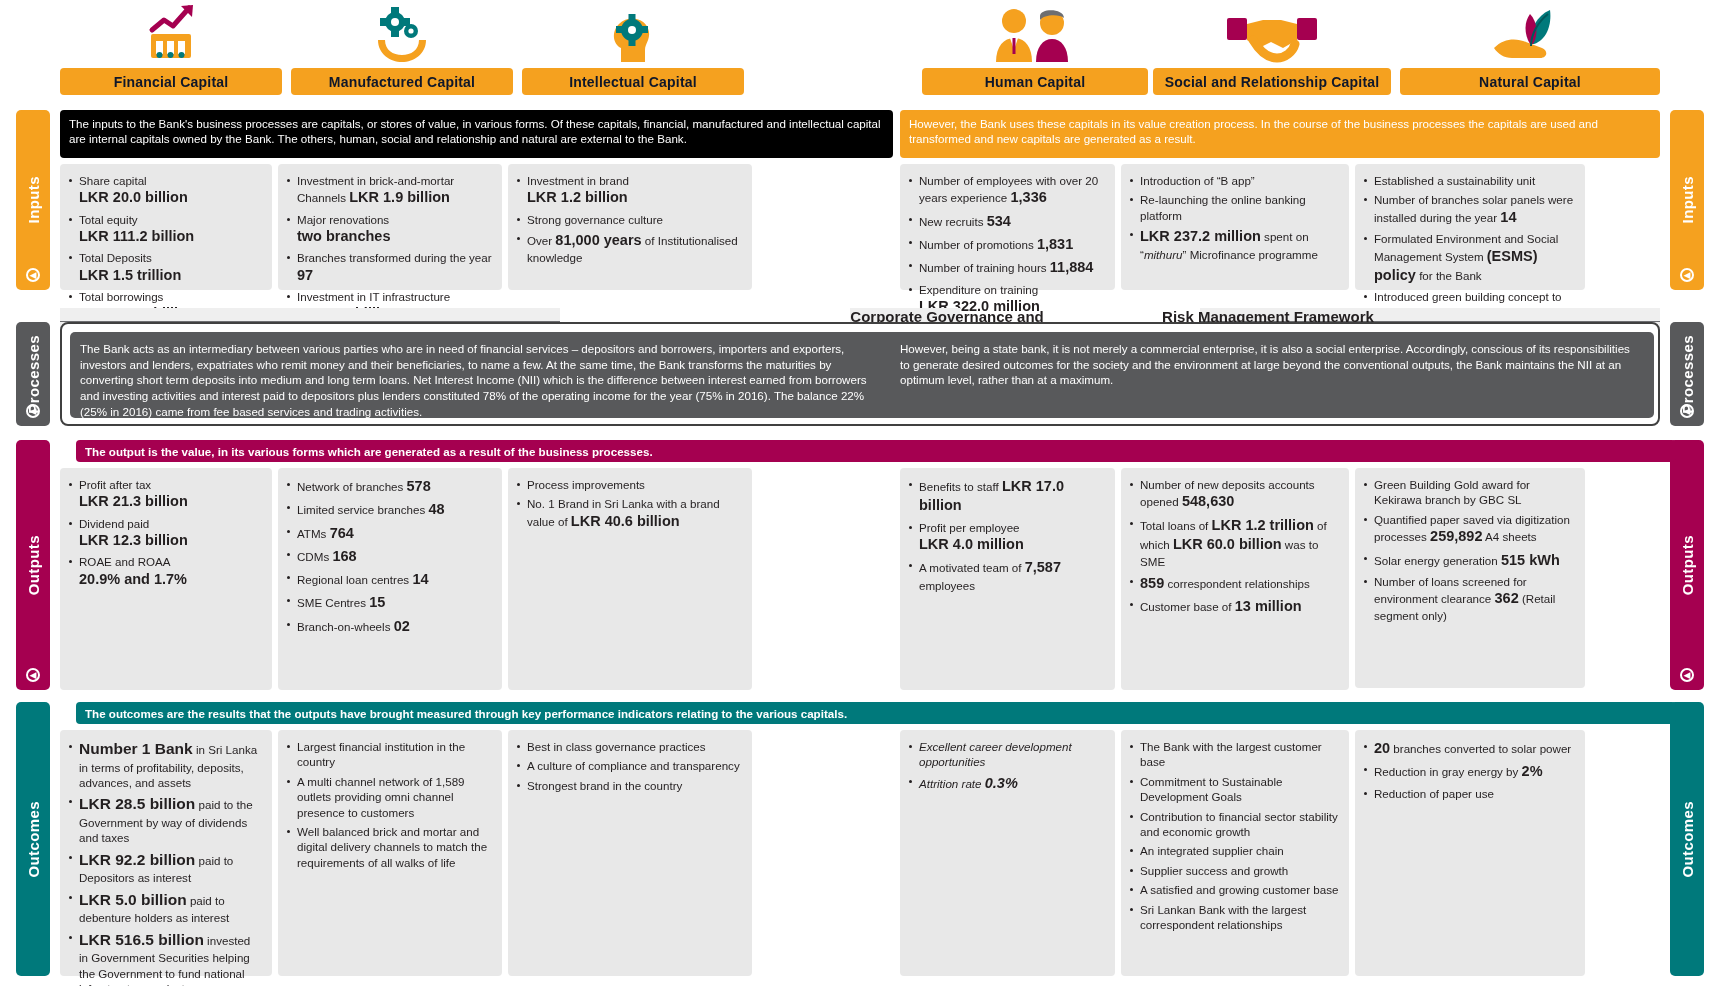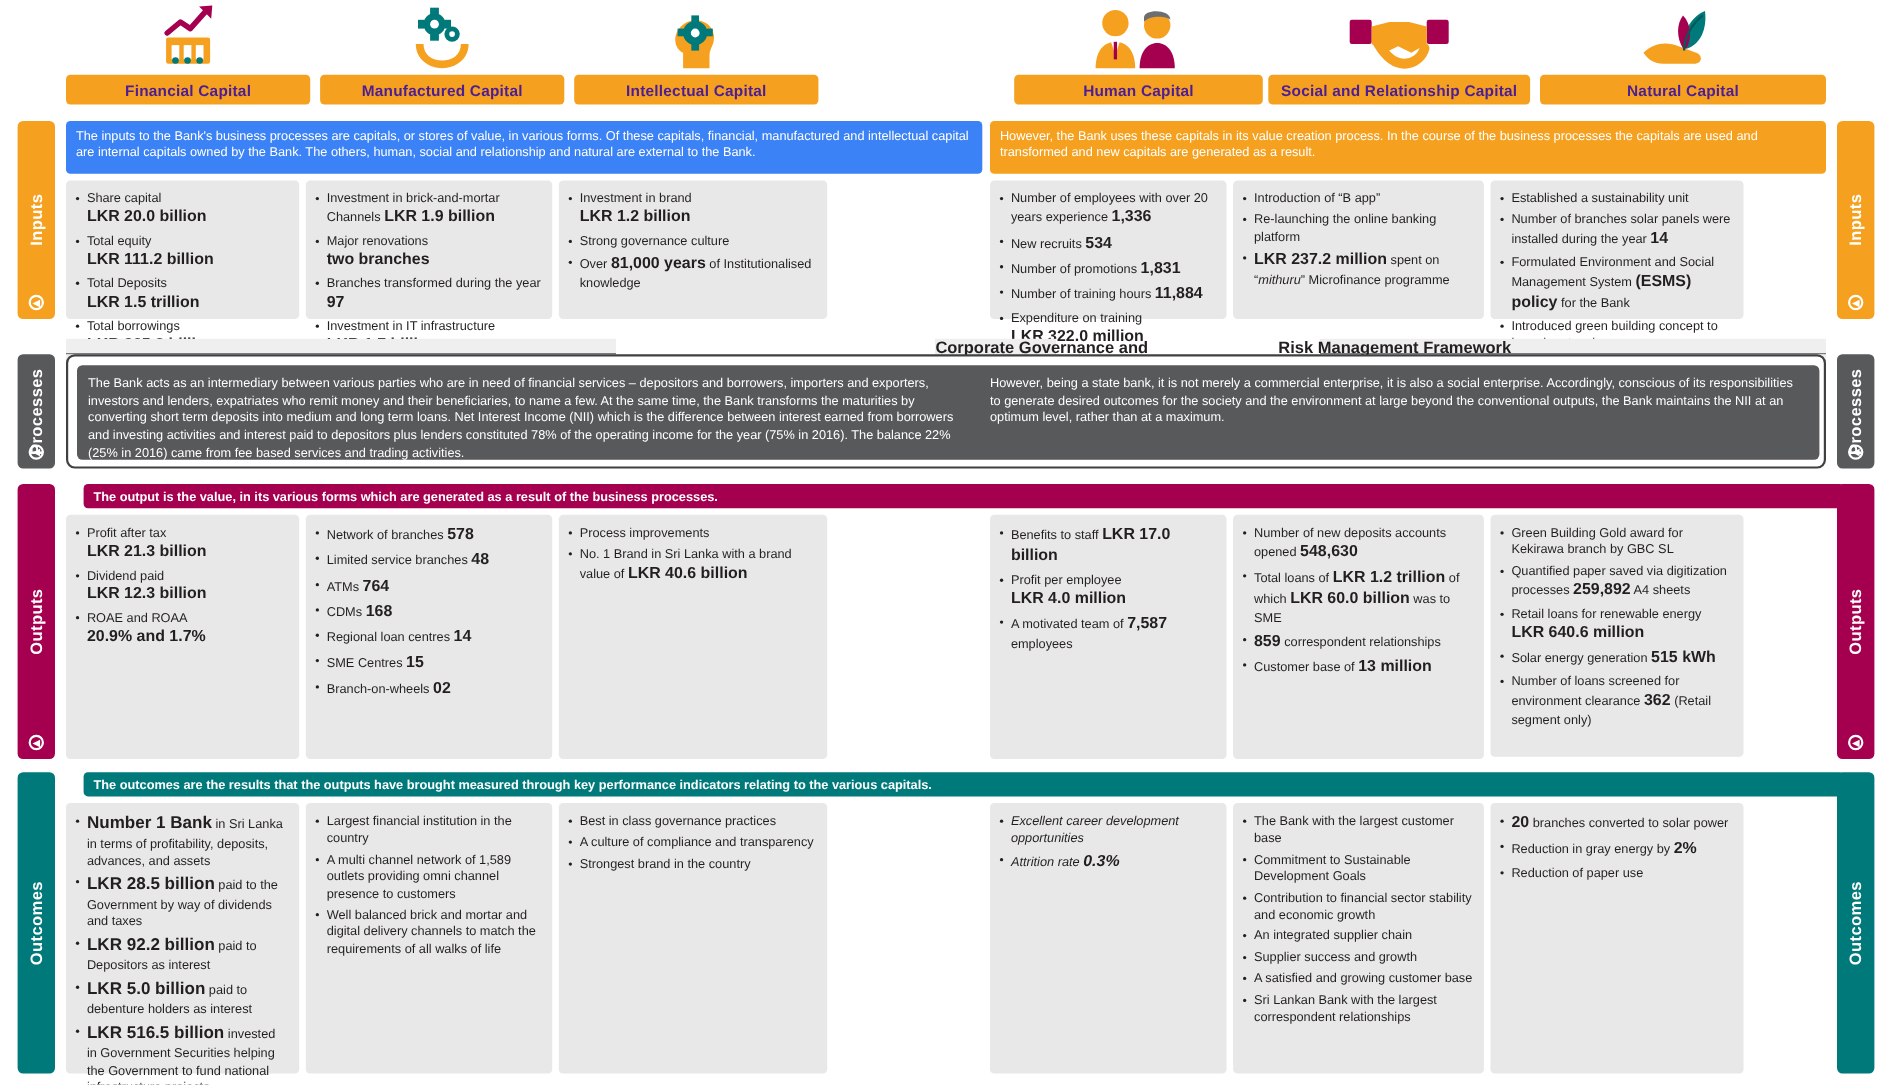--- a/index.html
+++ b/index.html
@@ -15,21 +15,21 @@
   }
   .page { position:relative; width:1720px; height:986px; padding:0; }
 
   
   .capitals-row {
     position:absolute; left:60px; top:2px; width:1600px; height:104px;
   }
   .cap-col { position:absolute; top:0; width:222px; }
   .cap-icon { height:66px; display:flex; align-items:center; justify-content:center; }
   .cap-head {
-    height:27px; border-radius:4px; background:#f5a11f; color:#4c1d95;
+    height:27px; border-radius:4px; background:#f5a11f; color:#0f172a;
     display:flex; align-items:center; justify-content:center;
     font-weight:bold; font-size:14px; letter-spacing:.2px;
   }
 
   
   .vtab {
     position:absolute; width:34px; border-radius:5px; color:#fff;
     display:flex; align-items:center; justify-content:center;
   }
   .vtab span.lbl {
@@ -211,21 +211,21 @@
   <div class="vtab" style="left:16px; top:110px; height:180px; background:#f5a11f;">
     <span class="lbl">Inputs</span>
     <span class="circ">◀</span>
   </div>
   <div class="vtab" style="left:1670px; top:110px; height:180px; background:#f5a11f;">
     <span class="lbl">Inputs</span>
     <span class="circ">◀</span>
   </div>
 
   <div class="band" style="left:60px; top:110px; width:1600px; height:180px;">
-    <div class="banner" style="position:absolute;left:0;top:0;width:833px;height:48px;background:#3b82f6;">
+    <div class="banner" style="position:absolute;left:0;top:0;width:833px;height:48px;background:#000000;">
       <span>The inputs to the Bank's business processes are capitals, or stores of value, in various forms. Of these capitals, financial, manufactured and intellectual capital are internal capitals owned by the Bank. The others, human, social and relationship and natural are external to the Bank.</span>
     </div>
     <div class="banner" style="position:absolute;left:840px;top:0;width:760px;height:48px;background:#f5a11f;">
       <span>However, the Bank uses these capitals in its value creation process. In the course of the business processes the capitals are used and transformed and new capitals are generated as a result.</span>
     </div>
 
     <div class="cards" style="top:54px; height:126px;">
       <div class="card" style="left:0px;   width:212px; height:126px;">
           <ul>
             <li>Share capital<br><span class="big">LKR 20.0 billion</span></li>
@@ -360,21 +360,20 @@
             <li>Number of new deposits accounts opened <b class="big">548,630</b></li>
             <li>Total loans of <b class="big">LKR 1.2 trillion</b> of which <b class="big">LKR 60.0 billion</b> was to SME</li>
             <li><b class="big">859</b> correspondent relationships</li>
             <li>Customer base of <b class="big">13 million</b></li>
           </ul>
         </div>
       <div class="card" style="left:1295px;width:230px; height:220px;">
           <ul>
             <li>Green Building Gold award for Kekirawa branch by GBC SL</li>
             <li>Quantified paper saved via digitization processes <b class="big">259,892</b> A4 sheets</li>
-            <li>Retail loans for renewable energy<br><span class="big">LKR 640.6 million</span></li>
             <li>Solar energy generation <b class="big">515 kWh</b></li>
             <li>Number of loans screened for environment clearance <b class="big">362</b> (Retail segment only)</li>
           </ul>
         </div>
     </div>
   </div>
 
   <div class="vtab" style="left:16px; top:702px; height:274px; background:#00797b;">
     <span class="lbl">Outcomes</span>
   </div>

